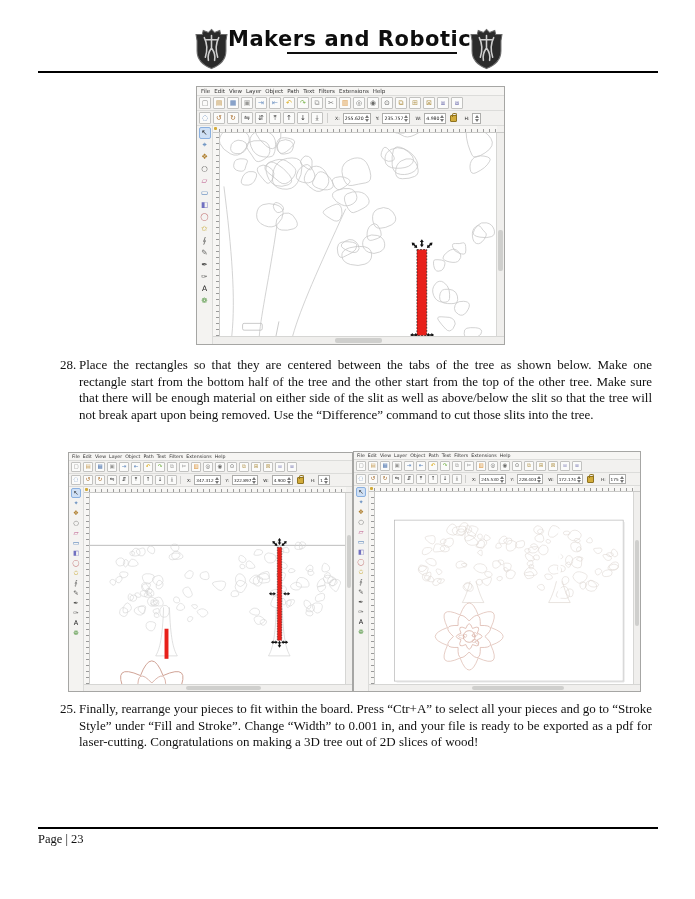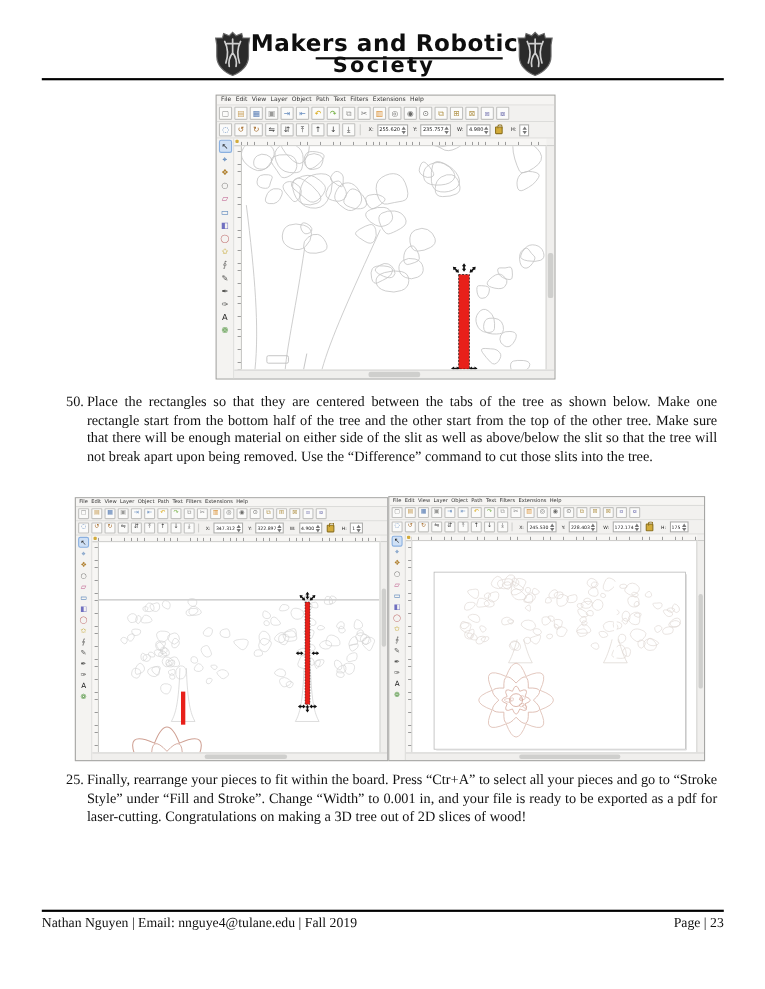--- a/index.html
+++ b/index.html
@@ -89,21 +89,20 @@
 </head>
 <body>
 
 <div>
   <svg class="shield" style="left:195px;top:28px;" viewBox="0 0 32 40">
     <path d="M16,1 L19,4 L24,2 L25,6 L31,6 L30,12 L30,22 C30,30 24,36 16,39 C8,36 2,30 2,22 L2,12 L1,6 L7,6 L8,2 L13,4 Z" fill="#2b2b2b" stroke="#6a6a6a" stroke-width="1"></path>
     <path d="M9,9 C12,15 12,22 10,28 M23,9 C20,15 20,22 22,28 M16,7 L16,19 M11,11 L21,11 M16,19 C13,23 12,26 13,31 M16,19 C19,23 20,26 19,31" stroke="#cfcfcf" stroke-width="1.5" fill="none" stroke-linecap="round"></path>
   </svg>
   <div class="hdr-title">
     <div class="hdr-line1">Makers and Robotics</div>
-    <div class="hdr-line2">Society</div>
   </div>
   <div class="hdr-underline"></div>
   <svg class="shield" style="left:470px;top:28px;" viewBox="0 0 32 40">
     <path d="M16,1 L19,4 L24,2 L25,6 L31,6 L30,12 L30,22 C30,30 24,36 16,39 C8,36 2,30 2,22 L2,12 L1,6 L7,6 L8,2 L13,4 Z" fill="#2b2b2b" stroke="#6a6a6a" stroke-width="1"></path>
     <path d="M9,9 C12,15 12,22 10,28 M23,9 C20,15 20,22 22,28 M16,7 L16,19 M11,11 L21,11 M16,19 C13,23 12,26 13,31 M16,19 C19,23 20,26 19,31" stroke="#cfcfcf" stroke-width="1.5" fill="none" stroke-linecap="round"></path>
   </svg>
   <div class="rule" style="top:71px;"></div>
 </div>
 
 <div class="ink-window" style="left:196px;top:86px;width:309px;height:259px;">
@@ -267,21 +266,21 @@
           </div>
       </div>
       <div class="hscroll">
           <div class="hthumb" style="left:42%;width:16%;"></div>
         </div>
     </div>
   </div>
 </div>
 
 <div class="step" style="top:357px;">
-  <span class="step-num">50.</span>
+  <span class="step-num">28.</span>
   <span class="step-text">Place the rectangles so that they are centered between the tabs of the tree as shown below. Make one rectangle start from the bottom half of the tree and the other start from the top of the other tree. Make sure that there will be enough material on either side of the slit as well as above/below the slit so that the tree will not break apart upon being removed. Use the “Difference” command to cut those slits into the tree.</span>
 </div>
 
 <div class="ink-window win-sm" style="left:68px;top:452px;width:285px;height:240px;">
   <div class="ink-menubar">
 
   <span class="menu-item">File</span>
       <span class="menu-item">Edit</span>
       <span class="menu-item">View</span>
       <span class="menu-item">Layer</span>
@@ -702,15 +701,14 @@
   </div>
 </div>
 
 <div class="step" style="top:701px;">
   <span class="step-num">25.</span>
   <span class="step-text">Finally, rearrange your pieces to fit within the board. Press “Ctr+A” to select all your pieces and go to “Stroke Style” under “Fill and Stroke”. Change “Width” to 0.001 in, and your file is ready to be exported as a pdf for laser-cutting. Congratulations on making a 3D tree out of 2D slices of wood!</span>
 </div>
 
 <div class="rule" style="top:827px;"></div>
 <div class="footer-bar">
-  <span>Nathan Nguyen | Email: nnguye4@tulane.edu | Fall 2019</span>
   <span>Page | 23</span>
 </div>
 
 </body></html>

